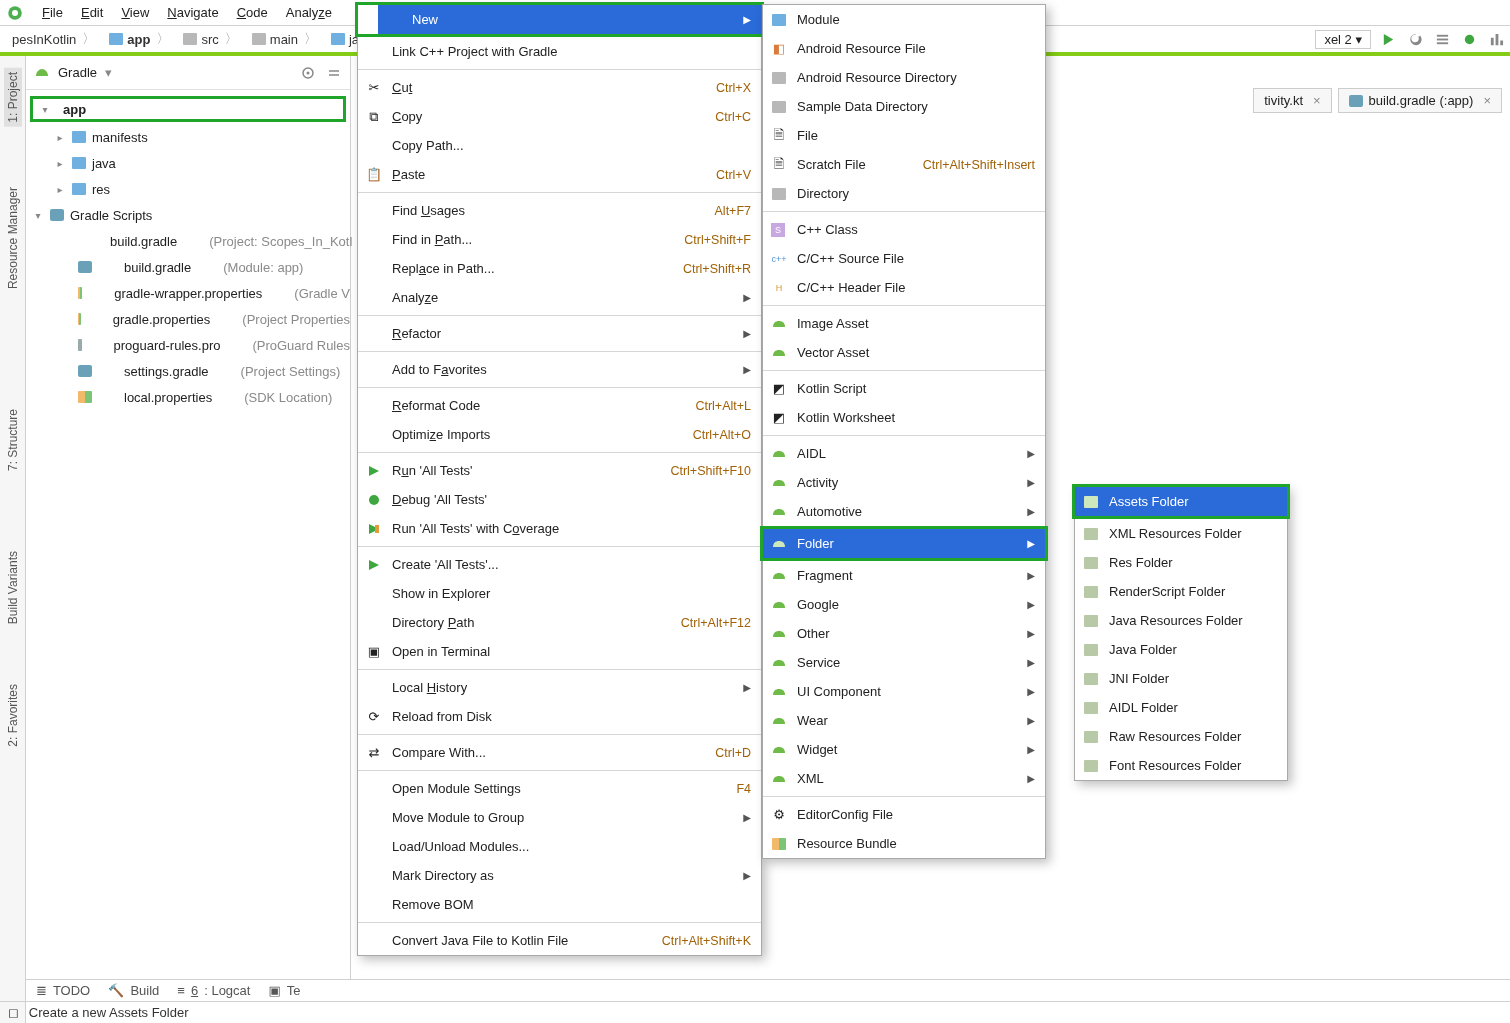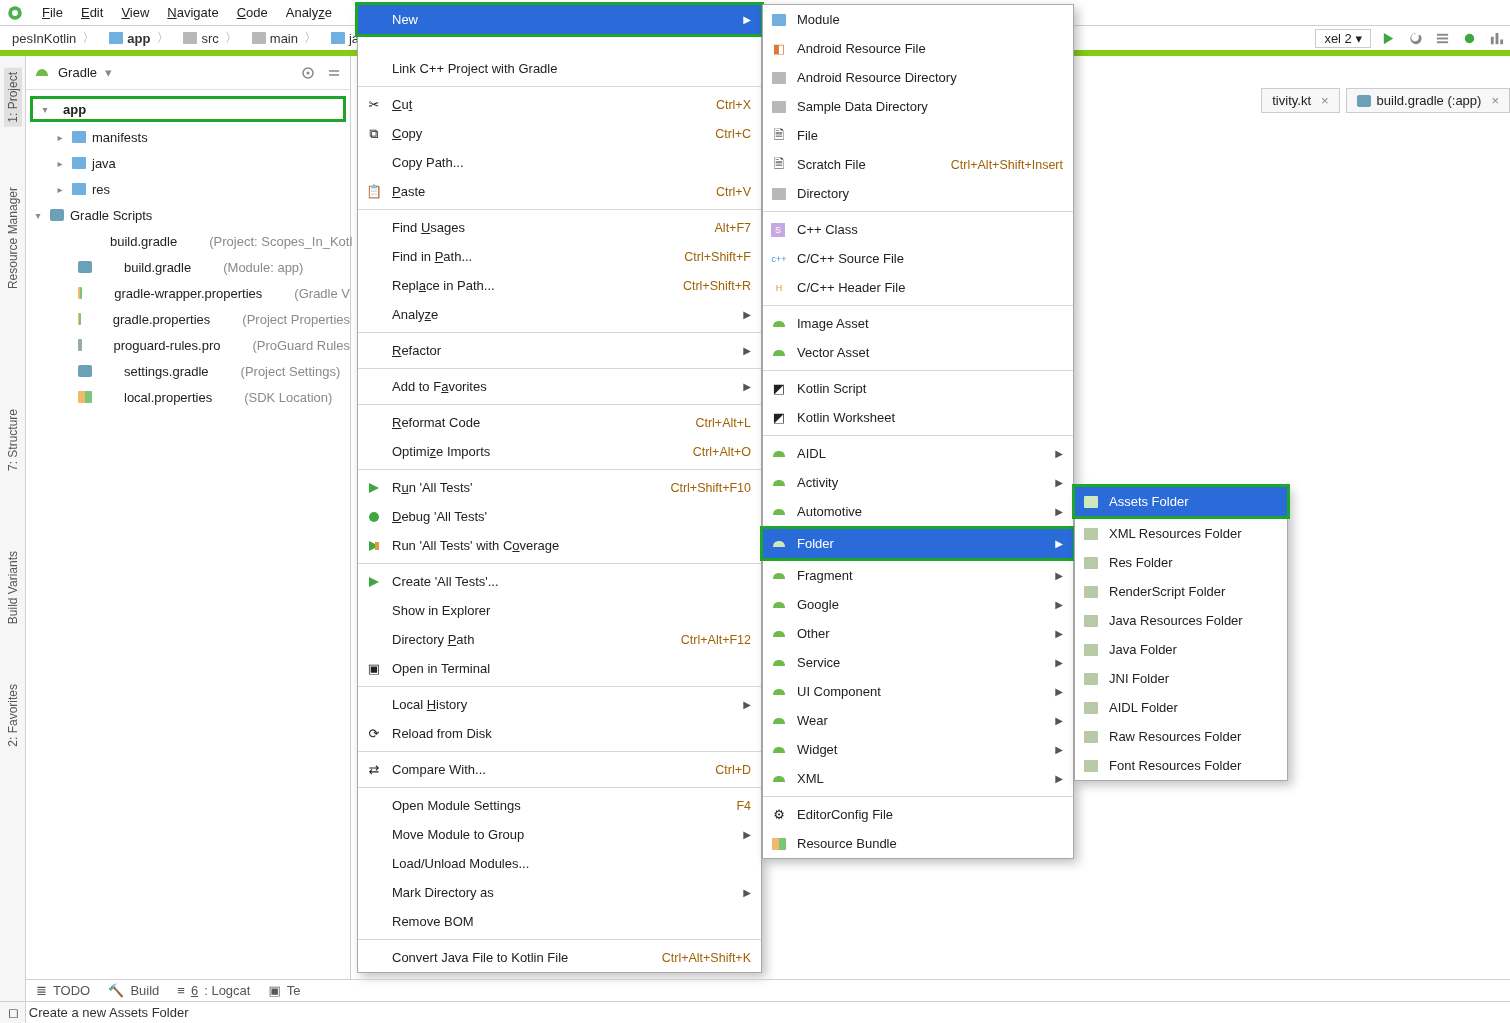--- a/index.html
+++ b/index.html
@@ -5,31 +5,31 @@
   * { margin: 0; padding: 0; box-sizing: border-box; font-family: "Segoe UI", Arial, sans-serif; font-size: 13px; }
   body { background: #fff; color: #222; width: 1510px; height: 1023px; overflow: hidden; position: relative; }
 
   
   .menubar { display: flex; align-items: center; height: 26px; border-bottom: 1px solid #d0d0d0; padding-left: 6px; gap: 2px; }
   .menubar .logo { width: 18px; height: 18px; margin-right: 8px; }
   .menubar .mi { padding: 3px 8px; cursor: default; }
   .menubar .mi u { text-decoration: underline; }
 
   
-  .crumbbar { display: flex; height: 30px; border-bottom: 6px solid #84cc16; padding: 0 6px; }
+  .crumbbar { display: flex; height: 30px; border-bottom: 4px solid #84cc16; padding: 0 6px; }
   .crumb { display: flex; align-items: center; gap: 4px; padding: 0 6px; color: #333; }
   .crumb .sep { color: #999; margin: 0 2px; }
   .crumb .foldericon { width: 14px; height: 12px; background: #6fb0e0; border-radius: 1px; display:inline-block; }
   .crumb-right { margin-left: auto; display: flex; align-items: center; gap: 10px; }
   .dev { border:1px solid #ccc; padding:1px 8px; display:flex; align-items:center; gap:6px; }
   .toolbar-icons { display:flex; gap:12px; align-items:center; }
   .ticon { width:15px; height:15px; }
 
   
-  .tabsrow { position: absolute; right: 0; top: 88px; display:flex; gap:6px; align-items:flex-end; }
+  .tabsrow { position: absolute; right: 8px; top: 88px; display:flex; gap:6px; align-items:flex-end; }
   .edtab { border:1px solid #ccc; background:#f7f7f7; padding:4px 10px; display:flex; align-items:center; gap:6px; font-size:12.5px; }
   .edtab .x { color:#888; margin-left:4px; }
 
   
   .leftstripe { position:absolute; left:0; top:56px; bottom:0; width:26px; border-right:1px solid #d0d0d0; background:#f6f6f6; }
   .stripe-label { writing-mode: vertical-rl; transform: rotate(180deg); font-size:12px; color:#555; margin: 12px auto; display:block; text-align:center; cursor:default; }
   .stripe-label.active { background:#e0e0e0; padding:4px 2px; }
 
   
   .projectpane { position:absolute; left:26px; top:56px; width: 325px; bottom: 44px; border-right:1px solid #d0d0d0; background:#fff; }
@@ -64,21 +64,21 @@
   .ctxmenu .row .ico { position:absolute; left:8px; width:16px; height:16px; display:flex; align-items:center; justify-content:center; }
   .ctxmenu .row .shortcut { margin-left:auto; color:#a16207; font-size:12.5px; padding-left:30px; }
   .ctxmenu .row .subarrow { margin-left:auto; color:#555; font-size:10px; padding-left:30px; }
   .ctxmenu hr { border:none; border-top:1px solid #d6d6d6; margin:3px 0; }
   .green-box { border:3px solid #1fa62a; }
 
   
   #ctx1 { left:357px; top:4px; width:405px; }
 
   
-  #ctx2 { left:762px; top:4px; width:312px; }
+  #ctx2 { left:762px; top:4px; width:284px; }
 
   
   #ctx3 { left:1074px; top:486px; width:214px; }
 
   
   .svg-android { fill:#6fbb4a; }
   .svg-run { fill:#3fa73f; }
   .svg-bug { fill:#3fa73f; }
 </style>
 </head>
@@ -245,21 +245,21 @@
       </div>
     <div class="treerow ind2">
         <span class="prop-ico"></span>
         <span>local.properties</span> 
         <span class="muted">(SDK Location)</span>
       </div>
   </div>
 </div>
 
 <div id="ctx1" class="ctxmenu">
-  <div class="green-box" style="margin:-3px -3px 17px -3px;">
+  <div class="green-box" style="margin:-3px -3px 0 -3px;padding-left:20px;">
     <div class="row selected">
         <span>New</span>
         <span class="subarrow">▶</span>
       </div>
   </div>
   <div class="row">
       <span>Link C++ Project with Gradle</span>
     </div>
   <hr>
   <div class="row">

